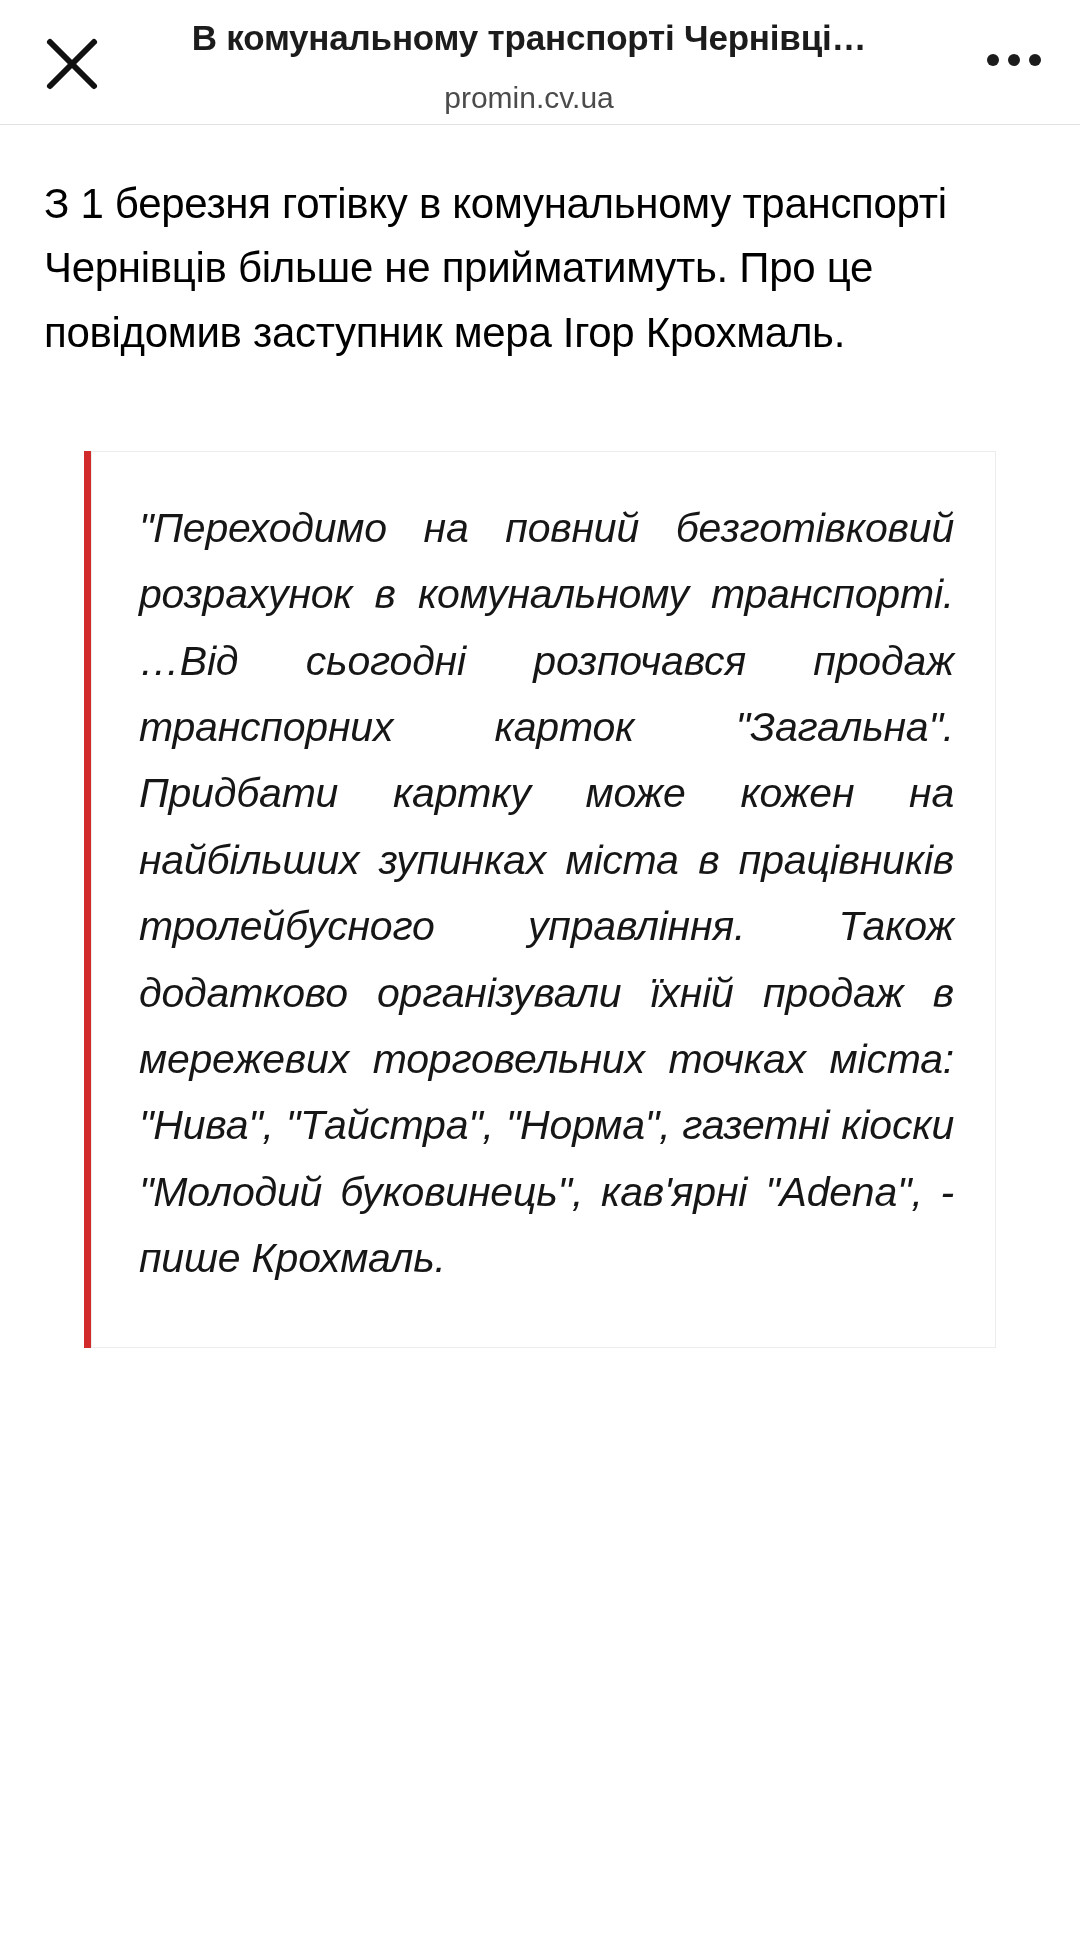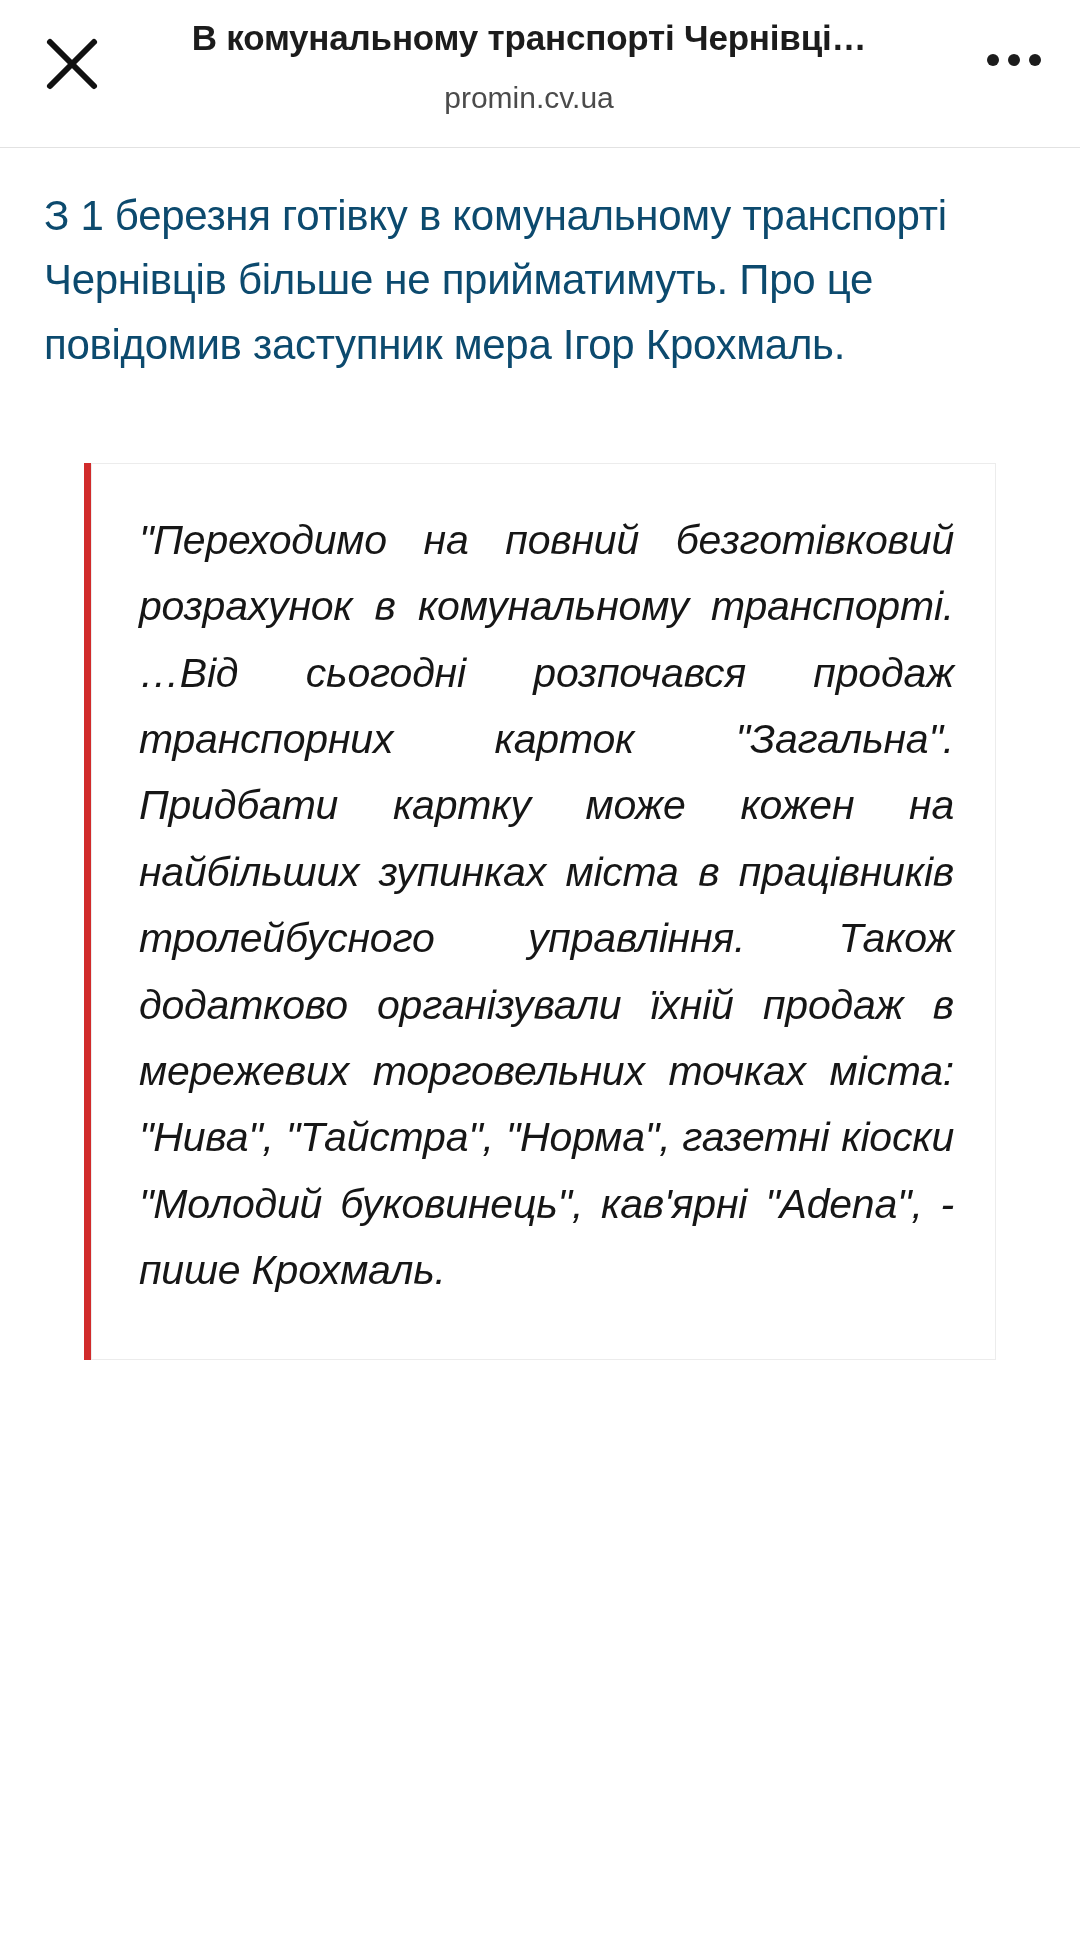--- a/index.html
+++ b/index.html
@@ -12,21 +12,21 @@
     height: 1944px;
     font-family: "Liberation Sans", sans-serif;
     color: #1a1a1a;
     overflow: hidden;
     position: relative;
   }
 
   
   .browser-bar {
     position: relative;
-    height: 148px;
+    height: 125px;
     border-bottom: 1px solid #e2e2e2;
     background: #ffffff;
     box-sizing: border-box;
   }
   .close-btn {
     position: absolute;
     left: 34px;
     top: 26px;
     width: 76px;
     height: 76px;
@@ -80,24 +80,24 @@
     border-radius: 50%;
     background: #1c1c1c;
   }
 
   
   .article {
     padding: 0 44px;
     box-sizing: border-box;
   }
   .lead {
-    margin-top: 36px;
+    margin-top: 47px;
     font-size: 42px;
     line-height: 1.53;
-    color: #0c4a6e;
+    color: #000000;
     font-weight: normal;
     letter-spacing: -0.3px;
   }
 
   .quote-wrap {
     margin-top: 86px;
     border-left: 7px solid #d12b2b;
     background: #ffffff;
     box-shadow: 0 0 0 1px #ececec inset;
     padding: 44px 42px 56px 48px;

